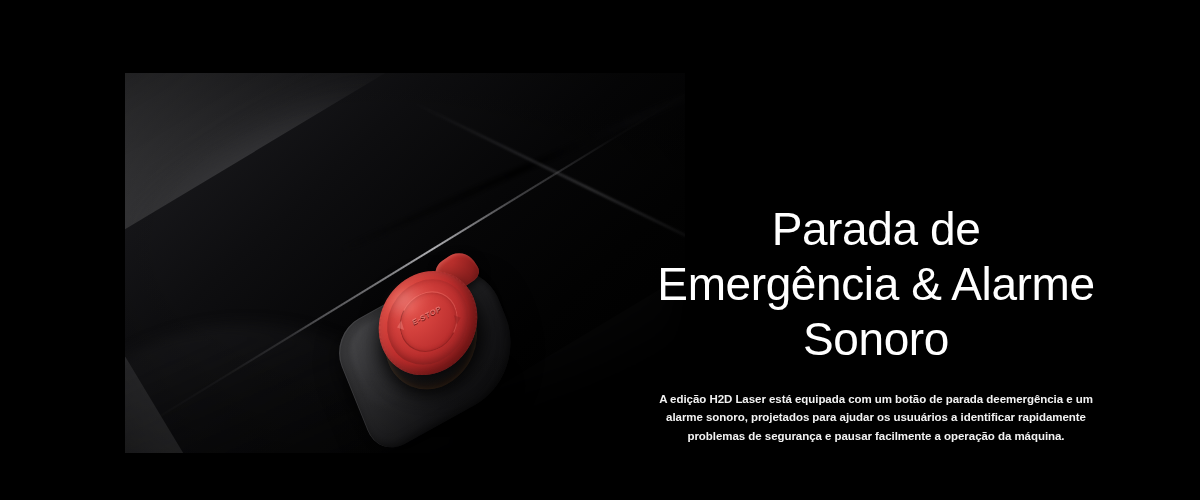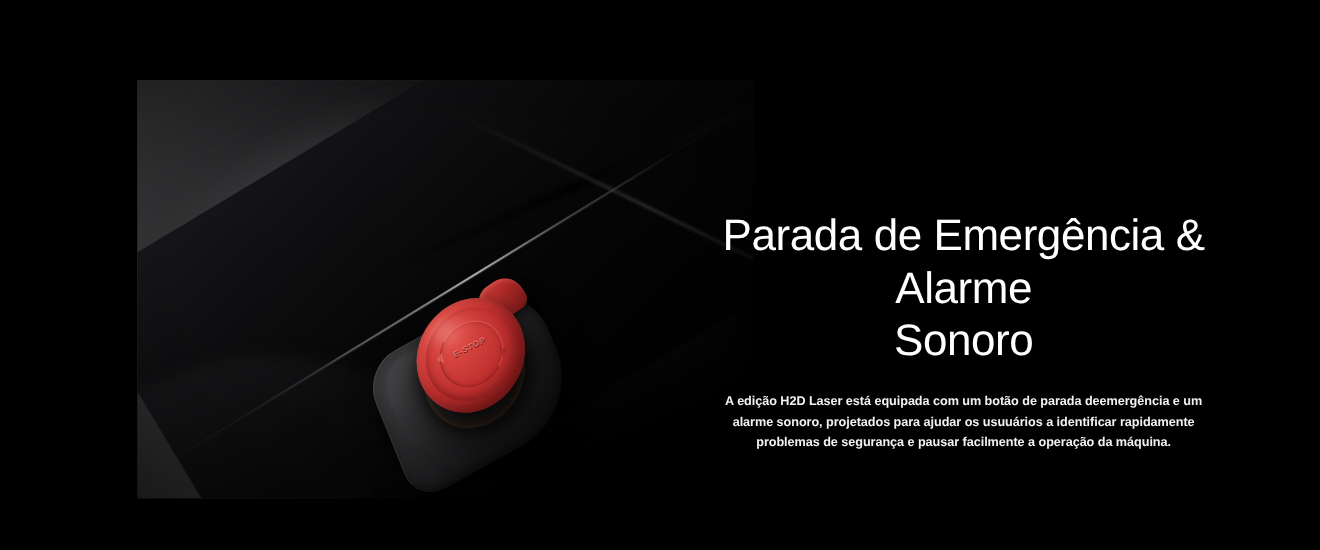--- a/index.html
+++ b/index.html
@@ -452,23 +452,23 @@
   
   .copy-block {
     position: absolute;
     left: 640px;
     top: 186px;
     width: 472px;
     text-align: center;
   }
 
   .feature-title {
-    margin: 4px;
+    margin: 16px;
     font-family: "Liberation Sans", sans-serif;
-    font-size: 40px;
+    font-size: 46px;
     line-height: 1.2;
     font-weight: 400;
     letter-spacing: -0.4px;
     color: #ffffff;
     white-space: pre-line;
   }
 
   .feature-desc {
     margin: 22px auto 0;
     width: 468px;

